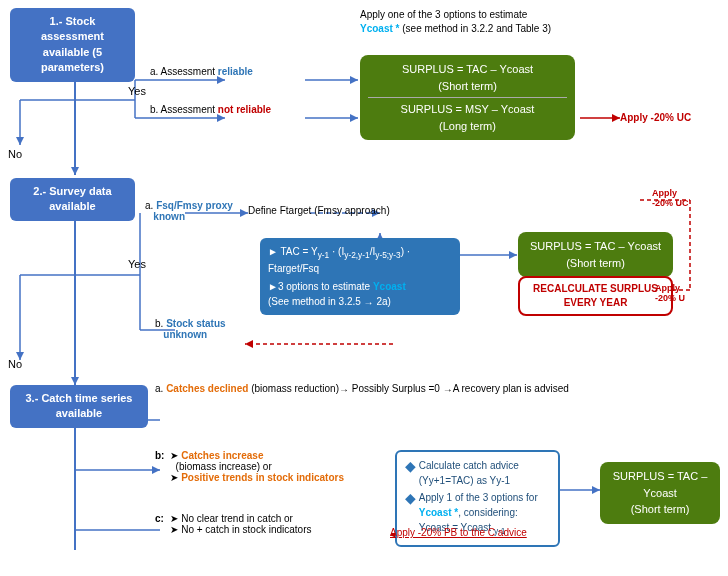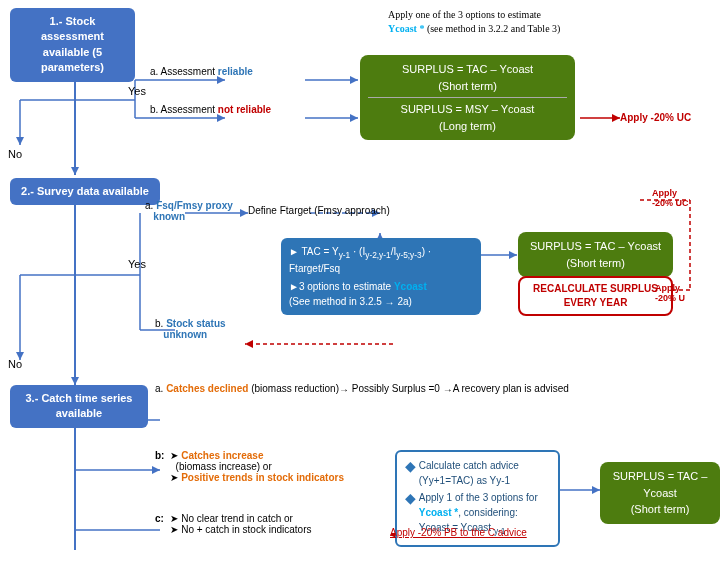--- a/index.html
+++ b/index.html
@@ -57,21 +57,20 @@
     }
 
     .tac-box {
       position: absolute;
       background: #2E75B6;
       color: #fff;
       border-radius: 6px;
       padding: 6px 8px;
       font-size: 10px;
       line-height: 1.5;
-      margin-left: 21px;
     }
 
     .calc-box {
       position: absolute;
       background: #fff;
       color: #1F4E79;
       border: 2px solid #2E75B6;
       border-radius: 6px;
       padding: 6px 8px;
       font-size: 10px;
@@ -222,21 +221,21 @@
   </div>
 
   <div class="yn-label" style="left:8px; top:148px;">
     <span>No</span>
   </div>
 
   <div class="yn-label" style="left:128px; top:85px;">
     <span>Yes</span>
   </div>
 
-  <div class="note-text" style="left:388px; top:8px; width:200px;font-family:Liberation Serif, serif;">
+  <div class="note-text" style="left:360px; top:8px; width:200px;">
     <span>Apply one of the 3 options to estimate</span><br>
     <span class="cyan-text">Ycoast *</span>
     <span> </span>
     <span>(see method in 3.2.2 and Table 3)</span>
   </div>
 
   <div class="arrow-label" style="left:150px; top:66px;">
     <span>a. Assessment</span>
     <span class="blue-text">reliable</span>
   </div>
@@ -251,21 +250,21 @@
     <div>(Short term)</div>
     <div style="border-top:1px solid #aaa; margin:3px 0;"></div>
     <div>SURPLUS = MSY – Ycoast</div>
     <div>(Long term)</div>
   </div>
 
   <div class="arrow-label red-text bold" style="left:620px; top:112px;text-align:center;">
     <span>Apply -20% UC</span>
   </div>
 
-  <div class="section-box" style="left:10px; top:178px; width:150px;">
+  <div class="section-box" style="left:10px; top:178px; width:125px;">
     <span>2.- Survey data  available</span>
   </div>
 
   <div class="yn-label" style="left:8px; top:358px;">
     <span>No</span>
   </div>
 
   <div class="yn-label" style="left:128px; top:258px;">
     <span>Yes</span>
   </div>

